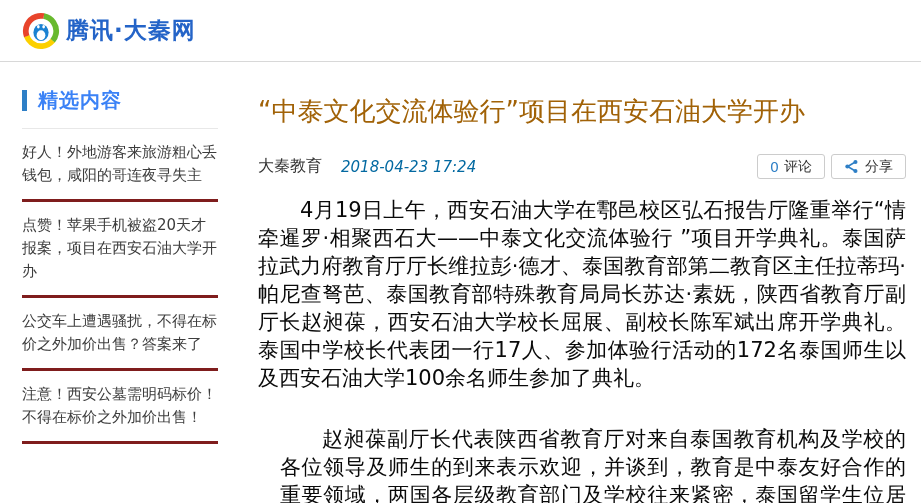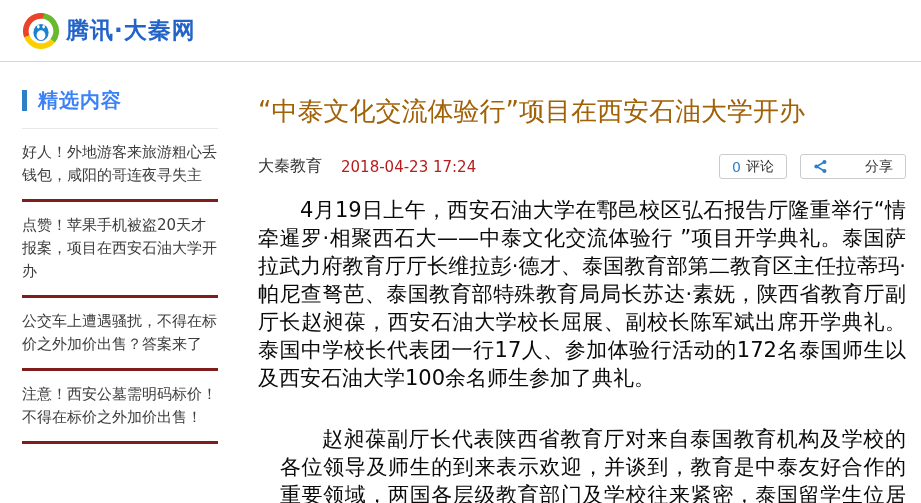--- a/index.html
+++ b/index.html
@@ -25,26 +25,26 @@
   .side-title { font-size:20px; font-weight:bold; color:#3b82f6; letter-spacing:1px; }
   .side-item { padding:12px 0; border-bottom:3px solid #7f1d1d; font-size:15px;
     line-height:23px; color:#3d3d3d; cursor:pointer; }
 
   
   .article { position:absolute; left:258px; top:63px; width:648px; }
   .article-title { margin-top:32px; font-size:26px; line-height:33px; font-weight:normal;
     color:#a16207; }
   .meta-row { margin-top:26px; display:flex; align-items:center; height:25px; }
   .meta-tag { font-size:16px; color:#333; margin-right:13px; cursor:pointer; }
-  .meta-time { font-size:15px; color:#b91c1c; margin-left:6px; }
+  .meta-time { font-size:15px; color:#0369a1; margin-left:6px;font-style:italic; }
   .meta-actions { margin-left:auto; display:flex; align-items:center; }
   .btn { display:flex; align-items:center; height:25px; padding:0 12px;
     border:1px solid #ccc; border-radius:3px; background:#fff; font-size:14px;
     color:#333; cursor:pointer; font-family:inherit; }
-  .btn + .btn { margin-left:13px;gap:31px; }
+  .btn + .btn { margin-left:6px; }
   .btn .count { color:#2e7fc6; margin-right:5px; }
   .btn .share-ic { margin-right:6px; display:flex; }
   .body-text { font-size:21px; line-height:28px; color:#0a0a0a; text-indent:2em;
     text-align:justify; }
   .p1 { margin-top:17px; }
   .p2 { margin-top:33px;margin-left:22px; }
 </style>
 </head>
 <body>
 

